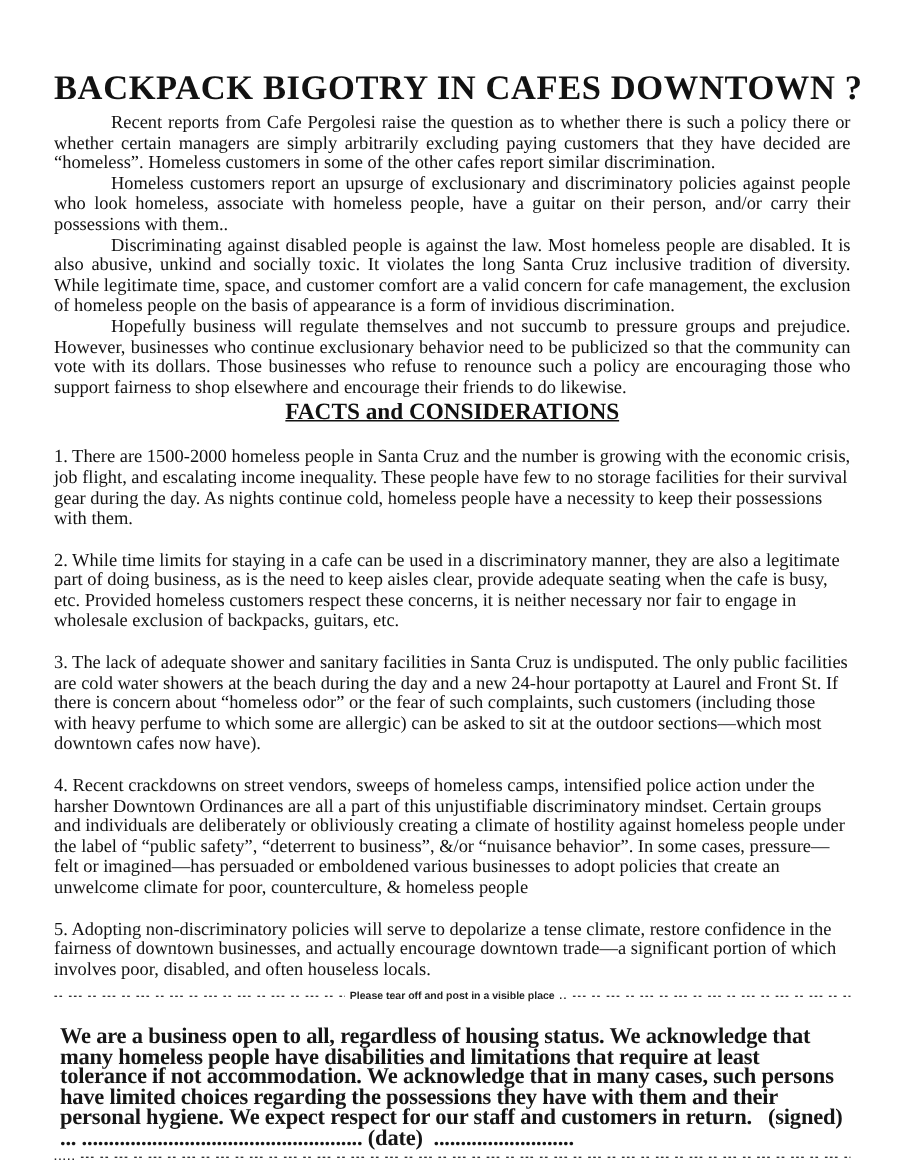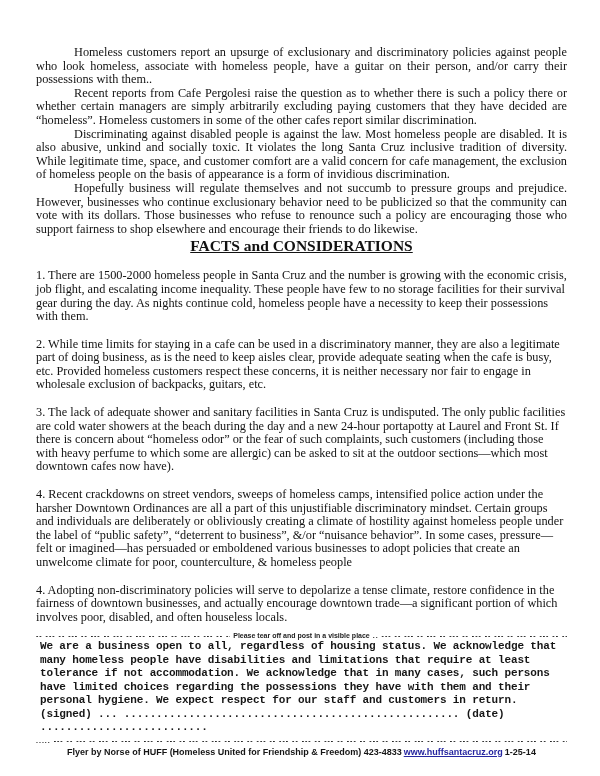--- a/index.html
+++ b/index.html
@@ -62,26 +62,26 @@
   .tearline .tear-label { padding: 0 3px; white-space: nowrap; }
   .pledge-heading {
     font-size: 17px;
     font-weight: bold;
     text-align: center;
     margin: 1px 0 2px 0;
     line-height: 20px;
     letter-spacing: 0.2px;
   }
   .pledge {
-    font-family: Liberation Mono, monospace;
+    font-family: Liberation Serif, serif;
     font-weight: bold;
-    font-size: 11px;
+    font-size: 15px;
     line-height: 13.5px;
     letter-spacing: -0.15px;
-    margin: 0 2px 0 4px;
+    margin: 16px 2px 0 4px;
     text-align: left;
     color: #161616;
   }
   .bottom-dashes {
     font-family: "Liberation Sans", sans-serif;
     font-weight: bold;
     font-size: 7px;
     color: #222;
     white-space: nowrap;
     overflow: hidden;
@@ -103,36 +103,37 @@
     text-decoration: underline;
     cursor: pointer;
   }
   .footer span { padding: 0 2px; text-align: center; }
 </style>
 </head>
 <body>
 
 <div class="page">
 
+  <h1 class="title">BACKPACK BIGOTRY IN CAFES DOWNTOWN ?</h1>
 
   <div>
+    <p class="body-par">Recent reports from Cafe Pergolesi raise the question as to whether there is such a policy there or whether certain managers are simply arbitrarily excluding paying customers that they have decided are “homeless”.  Homeless customers in some of the other cafes report similar discrimination.</p>
     <p class="body-par">Homeless customers report an upsurge of exclusionary and discriminatory policies against people who look homeless, associate with homeless people, have a guitar on their person,  and/or carry their possessions with them..</p>
-    <p class="body-par">Recent reports from Cafe Pergolesi raise the question as to whether there is such a policy there or whether certain managers are simply arbitrarily excluding paying customers that they have decided are “homeless”.  Homeless customers in some of the other cafes report similar discrimination.</p>
     <p class="body-par">Discriminating against disabled people is against the law.  Most homeless people are disabled. It is also abusive, unkind and socially toxic.  It violates the long Santa Cruz inclusive tradition of diversity. While legitimate time, space, and customer comfort are a valid concern for cafe management, the exclusion of homeless people on the basis of appearance is a form of invidious discrimination.</p>
     <p class="body-par">Hopefully business will regulate themselves and not succumb to pressure groups and prejudice. However, businesses who continue exclusionary behavior need to be publicized so that the community can vote with its dollars.  Those businesses  who refuse to renounce such a policy are encouraging those who support fairness to shop elsewhere and encourage their friends to do likewise.</p>
   </div>
 
   <h2 class="facts-heading">FACTS and CONSIDERATIONS</h2>
 
   <div>
     <p class="fact-item">1. There are 1500-2000 homeless people in Santa Cruz and the number is growing with the economic crisis, job flight, and escalating income inequality.  These people have few to no storage facilities for their survival gear during the day.   As nights continue cold, homeless people have a necessity to keep their possessions with them.</p>
     <p class="fact-item">2. While time limits for staying in a cafe can be used in a discriminatory manner, they are also a legitimate part of doing business, as is the need to keep aisles clear, provide adequate seating when the cafe is busy, etc.  Provided homeless customers respect these concerns, it is neither necessary nor fair to engage in wholesale exclusion of backpacks, guitars, etc.</p>
     <p class="fact-item">3.  The lack of adequate shower and sanitary facilities in Santa Cruz is undisputed.  The only public facilities are cold water showers at the beach during the day and a new 24-hour  portapotty at Laurel and Front St.  If there is concern about “homeless odor” or the fear of such complaints, such customers (including those with heavy perfume to which some are allergic) can be asked to sit at the outdoor sections—which most downtown cafes now have).</p>
     <p class="fact-item">4.  Recent crackdowns on street vendors, sweeps of homeless camps, intensified police action under the harsher Downtown Ordinances are all a part of this unjustifiable discriminatory mindset.  Certain groups and individuals are deliberately or obliviously creating a climate of hostility against homeless people under the label of “public safety”,  “deterrent to business”, &amp;/or “nuisance behavior”. In some cases, pressure—felt or imagined—has persuaded or emboldened various businesses to adopt policies that create an unwelcome climate for poor, counterculture, &amp; homeless people</p>
-    <p class="fact-item">4. Adopting non-discriminatory policies will serve to depolarize a tense climate, restore confidence in the fairness of downtown businesses, and actually encourage downtown trade—a significant portion of which involves poor, disabled, and often houseless locals.</p>
+    <p class="fact-item">5. Adopting non-discriminatory policies will serve to depolarize a tense climate, restore confidence in the fairness of downtown businesses, and actually encourage downtown trade—a significant portion of which involves poor, disabled, and often houseless locals.</p>
   </div>
 
   <div class="tearline">
     <span class="dashes">-- --- -- --- -- --- -- --- -- --- -- --- -- --- -- --- -- --- -- --- .....</span>
     <span class="tear-label">Please tear off and post in a visible place</span>
     <span class="dashes">.. --- -- --- -- --- -- --- -- --- -- --- -- --- -- --- -- --- -- --- -- --- -- --- -- --- --</span>
   </div>
 
 
   <p class="pledge"><span>We are a business open to all, regardless of housing status.  We acknowledge that many homeless people have disabilities and limitations that require at least tolerance if not accommodation.  We acknowledge that in many cases, such persons have limited choices regarding the possessions they have with them and their personal hygiene.  We expect respect for our staff and customers in return.</span>&nbsp;&nbsp; <span>(signed)</span> <span>... ....................................................</span> <span>(date)</span>&nbsp; <span>..........................</span></p>

